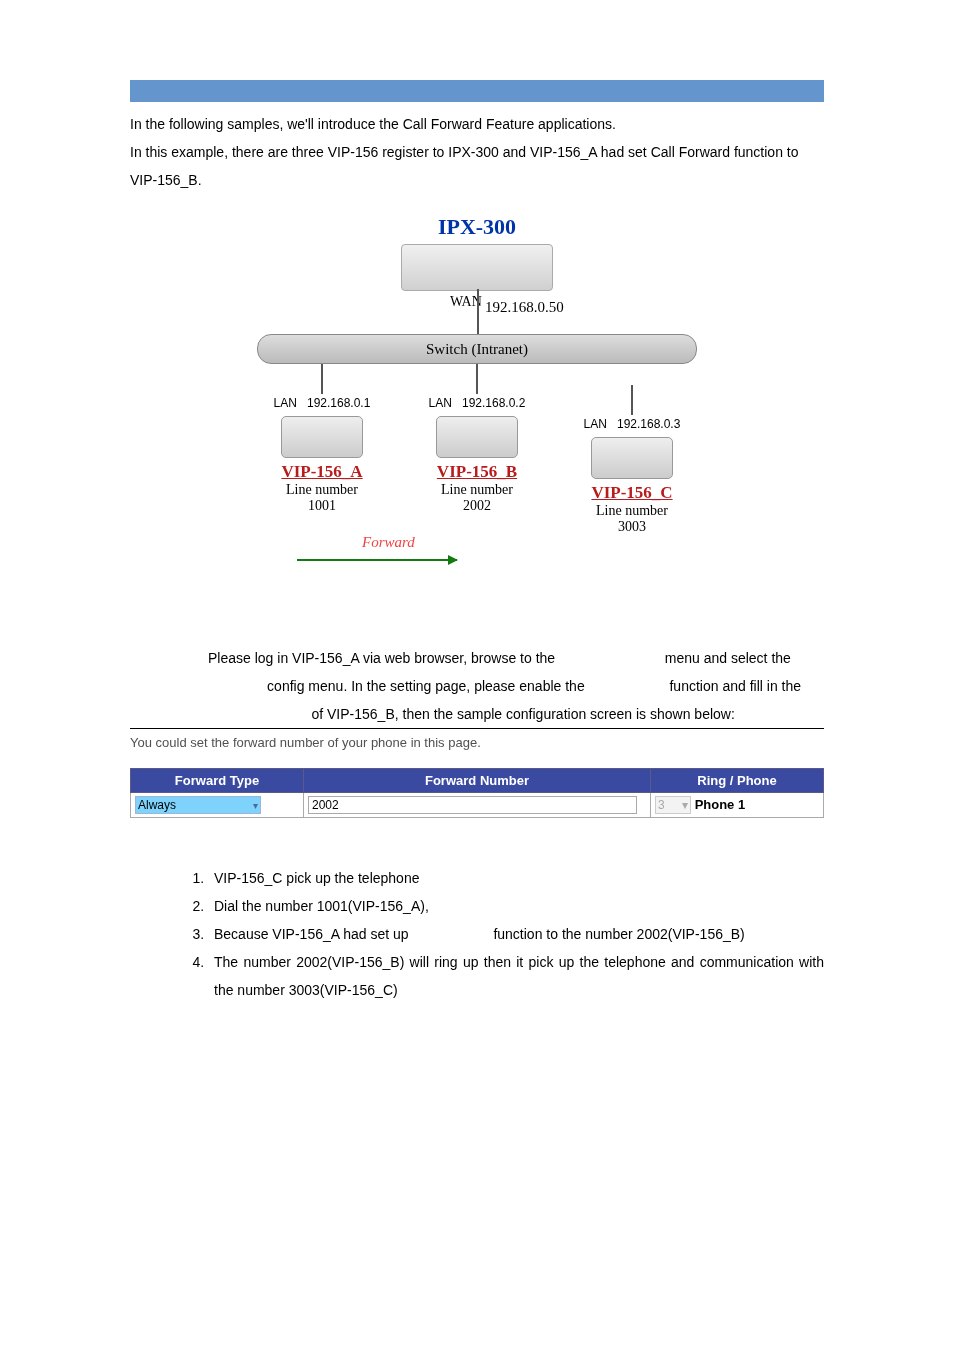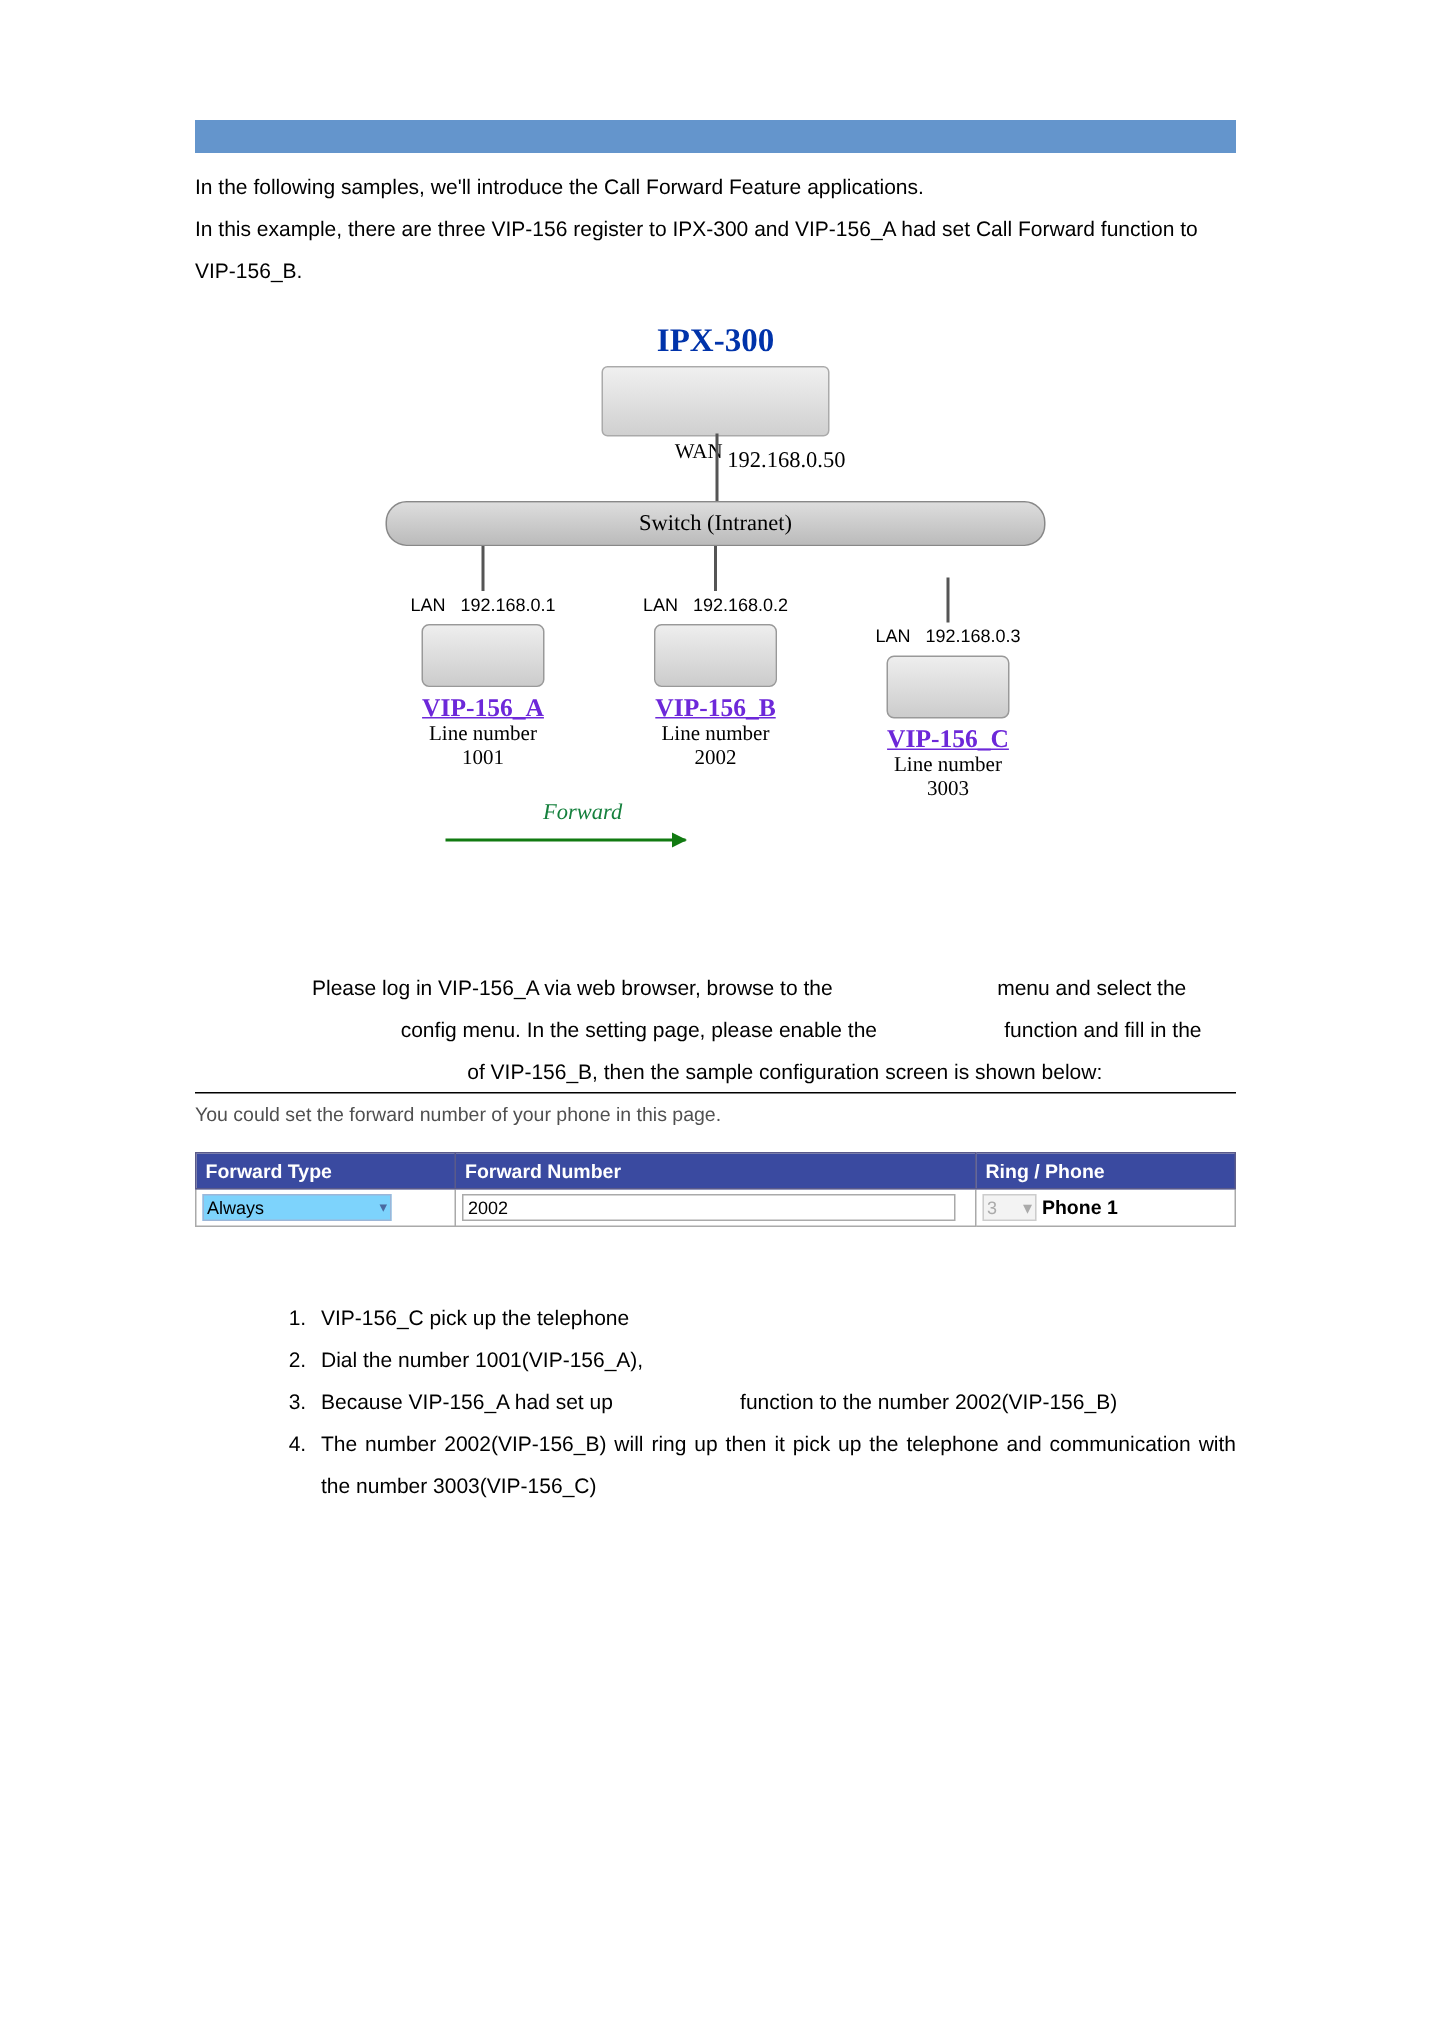--- a/index.html
+++ b/index.html
@@ -111,37 +111,37 @@
   }
   .adapter {
     width: 80px;
     height: 40px;
     background: linear-gradient(#eee,#ccc);
     border: 1px solid #999;
     border-radius: 5px;
     margin: 4px auto;
   }
   .dev-name {
-    color: #6d28d9;
+    color: #b91c1c;
     font-weight: bold;
     font-family: "Times New Roman", serif;
     font-size: 17px;
     text-decoration: underline;
     margin-top: 4px;
   }
   .line-num {
     font-family: "Times New Roman", serif;
     font-size: 14px;
     text-align: center;
   }
   .forward-label {
     position: absolute;
     left: 125px;
     top: 320px;
-    color: #15803d;
+    color: #ef4444;
     font-style: italic;
     font-family: "Times New Roman", serif;
     font-size: 15px;
   }
   .forward-arrow {
     position: absolute;
     left: 60px;
     top: 345px;
     width: 160px;
     height: 2px;
@@ -184,21 +184,21 @@
   .cs-table {
     width: 100%;
     border-collapse: collapse;
     border: 1px solid #5a5a8a;
     font-size: 13px;
   }
   .cs-table th {
     background: #3a4aa0;
     color: #fff;
     font-weight: bold;
-    text-align: left;
+    text-align: center;
     padding: 4px 6px;
     border: 1px solid #5a5a8a;
   }
   .cs-table td {
     padding: 3px 4px;
     border: 1px solid #aaa;
     background: #fff;
   }
   .fake-select {
     width: 120px;

